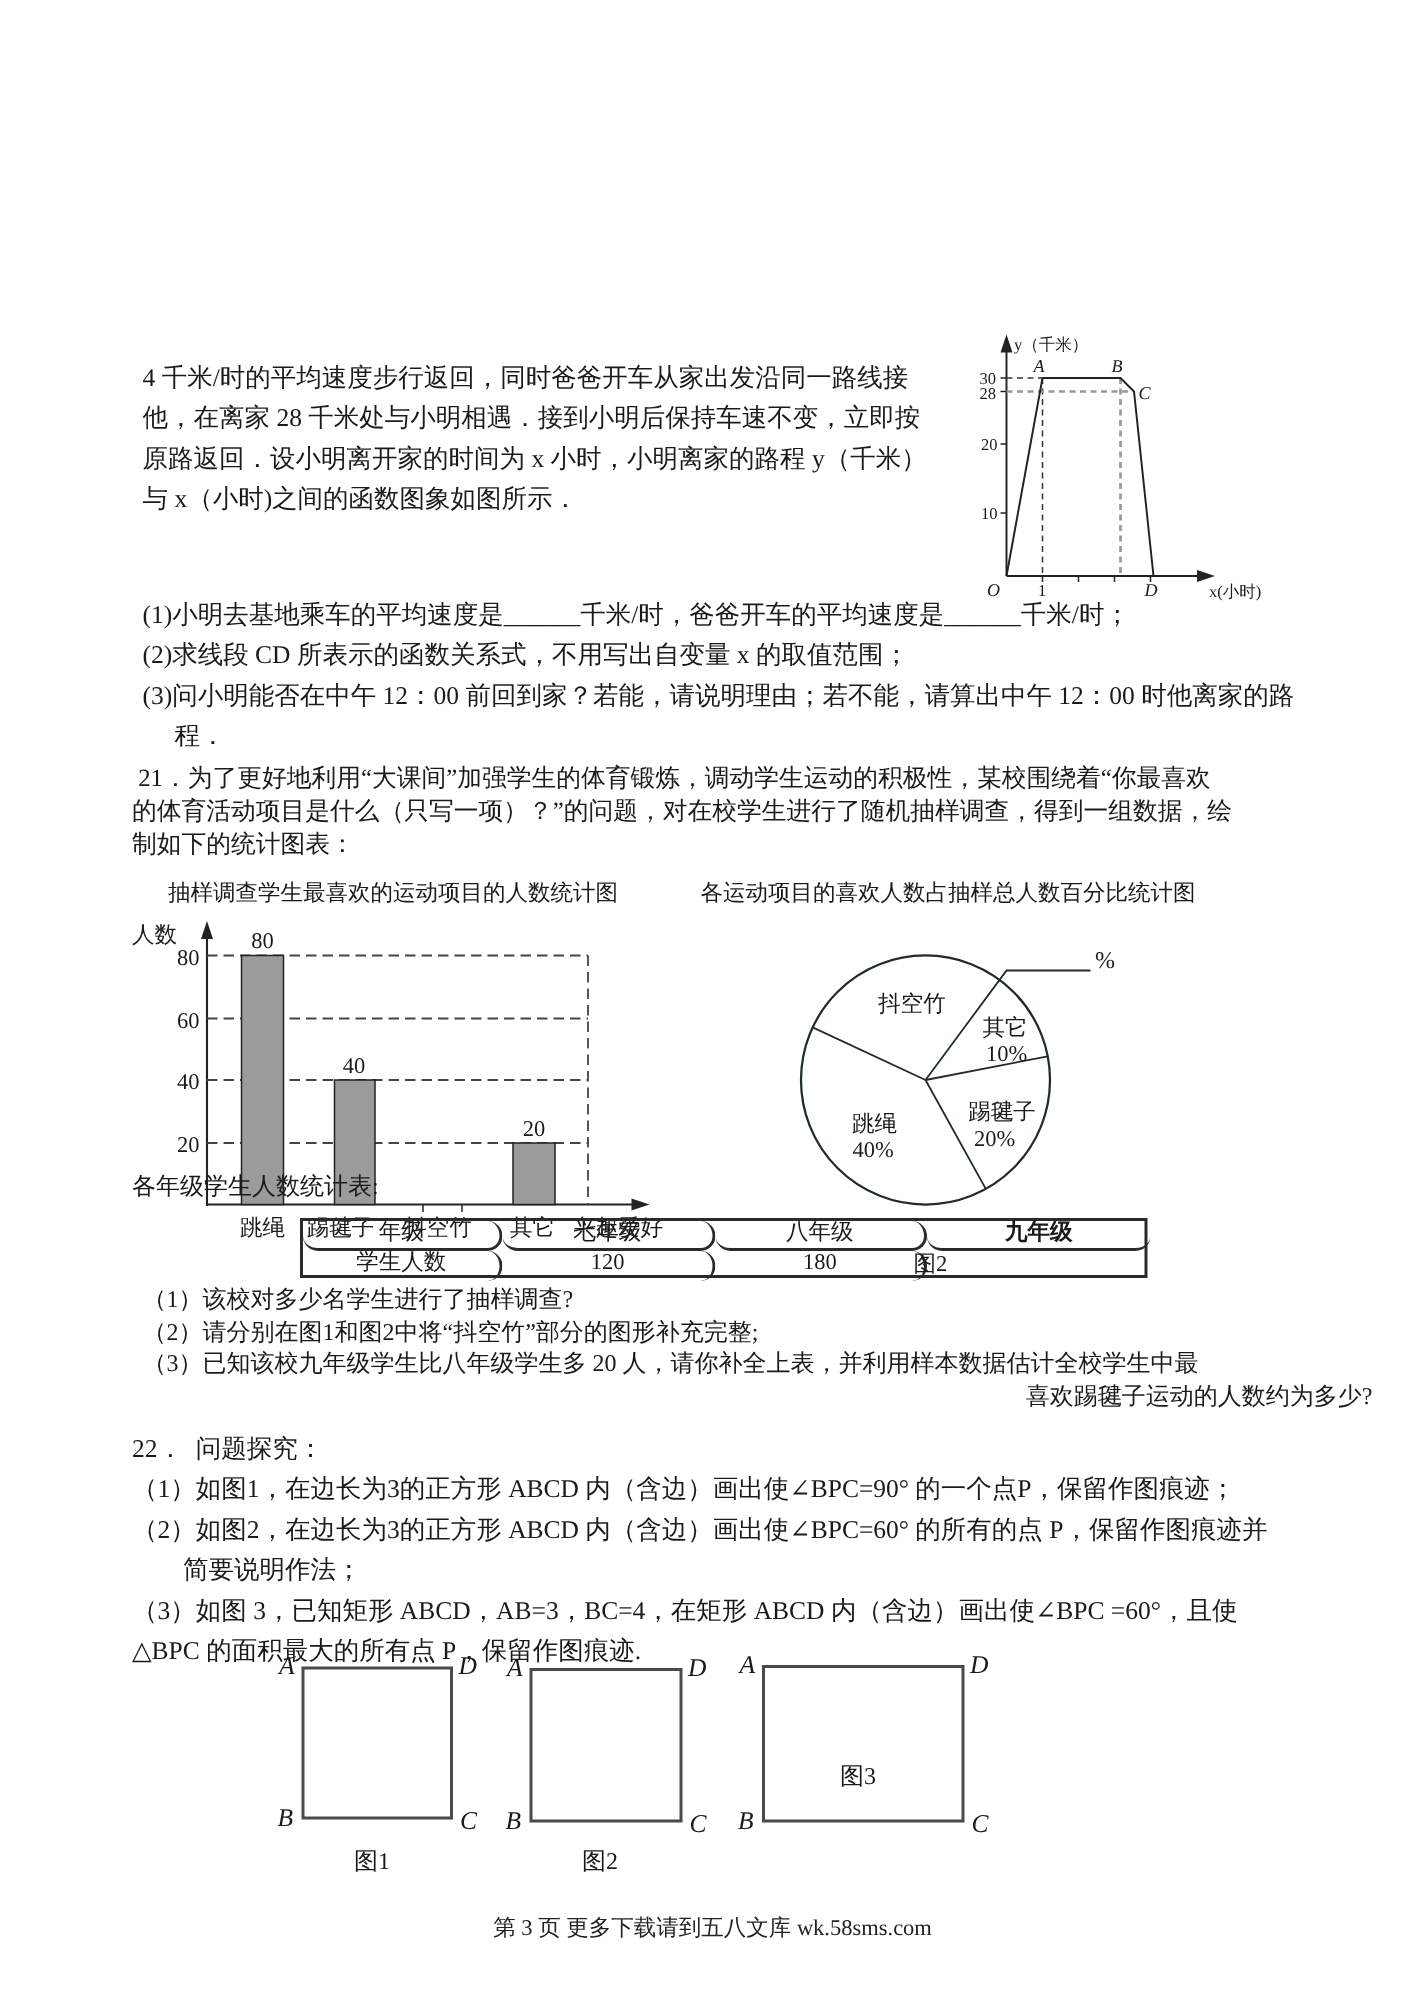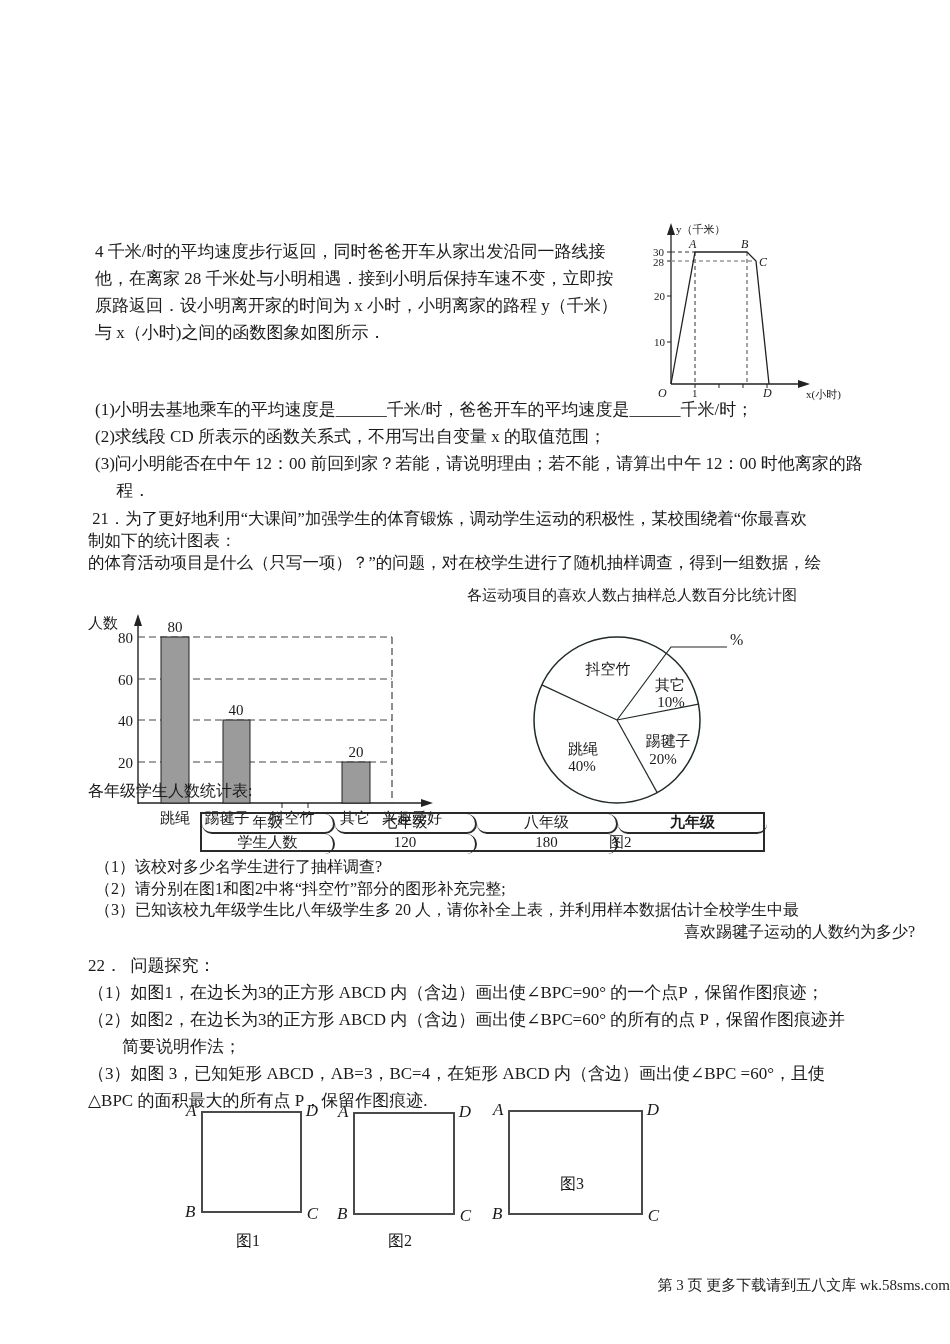--- a/index.html
+++ b/index.html
@@ -27,21 +27,21 @@
   }
   .gtable .cell{
     border-right:2px solid #2a2a2a;border-bottom:2px solid #2a2a2a;
     font-size:15px;text-align:center;line-height:17px;box-sizing:border-box;border-radius:10px;
   }
   .gtable .cell:nth-child(4n){border-right:none;font-weight:bold;}
   .gtable .cell:nth-child(n+5){border-bottom:none;}
   .shape{position:absolute;border:2px solid #4a4a4a;box-sizing:border-box;}
   .corner{position:absolute;font-size:17px;font-style:italic;line-height:1;}
   .cap{position:absolute;font-size:16px;}
-  .footer{position:absolute;left:0;top:1276px;width:950px;text-align:right;
+  .footer{position:absolute;left:0;top:1276px;width:950px;text-align:center;
     font-size:15px;color:#222;}
 </style>
 </head>
 <body>
 
 <div class="page">
 
   <div class="tblock q20p" style="left:95px;top:238px;width:575px;">
     <div class="line">4 千米/时的平均速度步行返回，同时爸爸开车从家出发沿同一路线接</div>
     <div class="line">他，在离家 28 千米处与小明相遇．接到小明后保持车速不变，立即按</div>
@@ -88,24 +88,25 @@
 
   <div class="tblock q20s" style="left:95px;top:396px;width:820px;">
     <div class="line">(1)小明去基地乘车的平均速度是______千米/时，爸爸开车的平均速度是______千米/时；</div>
     <div class="line">(2)求线段 CD 所表示的函数关系式，不用写出自变量 x 的取值范围；</div>
     <div class="line">(3)问小明能否在中午 12：00 前回到家？若能，请说明理由；若不能，请算出中午 12：00 时他离家的路</div>
     <div class="line">　 程．</div>
   </div>
 
   <div class="tblock q21i" style="left:88px;top:508px;width:830px;">
     <div class="line"> 21．为了更好地利用“大课间”加强学生的体育锻炼，调动学生运动的积极性，某校围绕着“你最喜欢</div>
+    <div class="line">的体育活动项目是什么（只写一项）？”的问题，对在校学生进行了随机抽样调查，得到一组数据，绘</div>
     <div class="line">制如下的统计图表：</div>
-    <div class="line">的体育活动项目是什么（只写一项）？”的问题，对在校学生进行了随机抽样调查，得到一组数据，绘</div>
-  </div>
-
+  </div>
+
+  <span class="charttitle" style="left:112px;top:586px;">抽样调查学生最喜欢的运动项目的人数统计图</span>
   <span class="charttitle" style="left:467px;top:586px;">各运动项目的喜欢人数占抽样总人数百分比统计图</span>
 
   <svg style="left:85px;top:608px;" width="370" height="240" viewBox="0 0 370 240">
     <line x1="53" y1="12" x2="53" y2="196" stroke="#222" stroke-width="1.4"></line>
     <polygon points="49,18 53,6 57,18" fill="#222"></polygon>
     <line x1="53" y1="195" x2="340" y2="195" stroke="#222" stroke-width="1.4"></line>
     <polygon points="336,191 348,195 336,199" fill="#222"></polygon>
 
     <line x1="53" y1="29" x2="307" y2="29" stroke="#444" stroke-width="1.2" stroke-dasharray="7,4"></line>
     <line x1="53" y1="71" x2="307" y2="71" stroke="#444" stroke-width="1.2" stroke-dasharray="7,4"></line>

